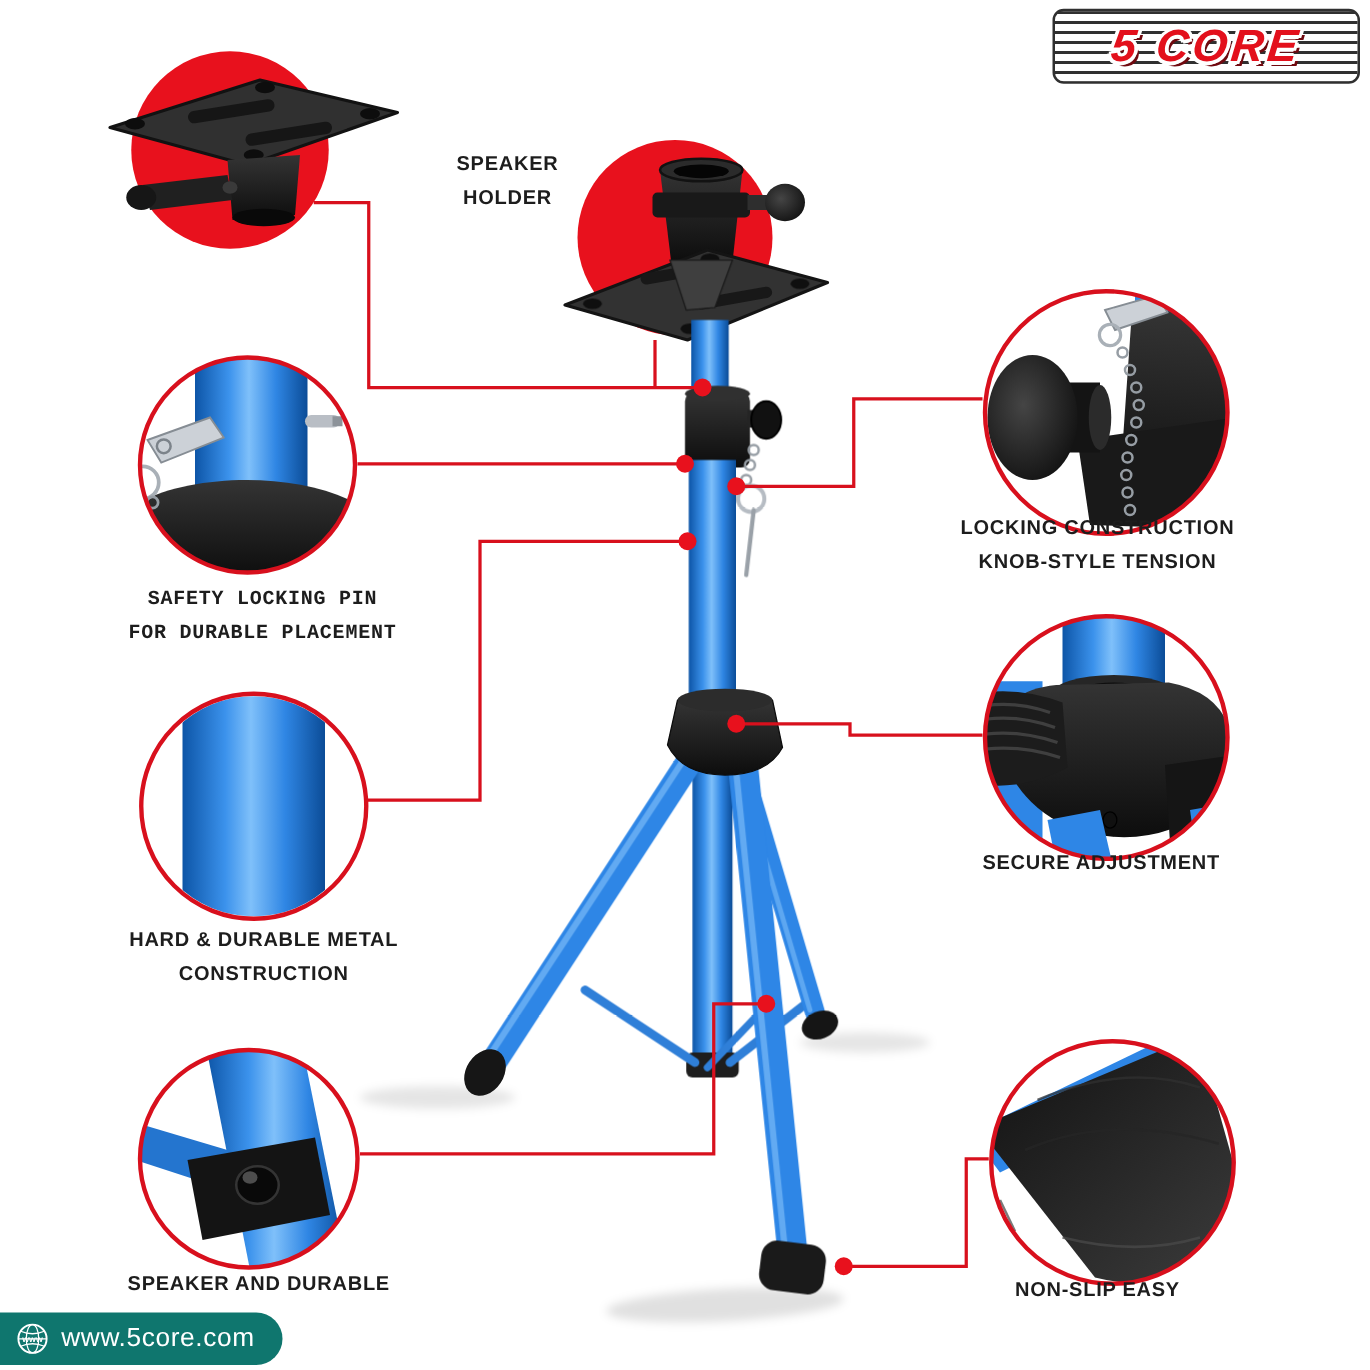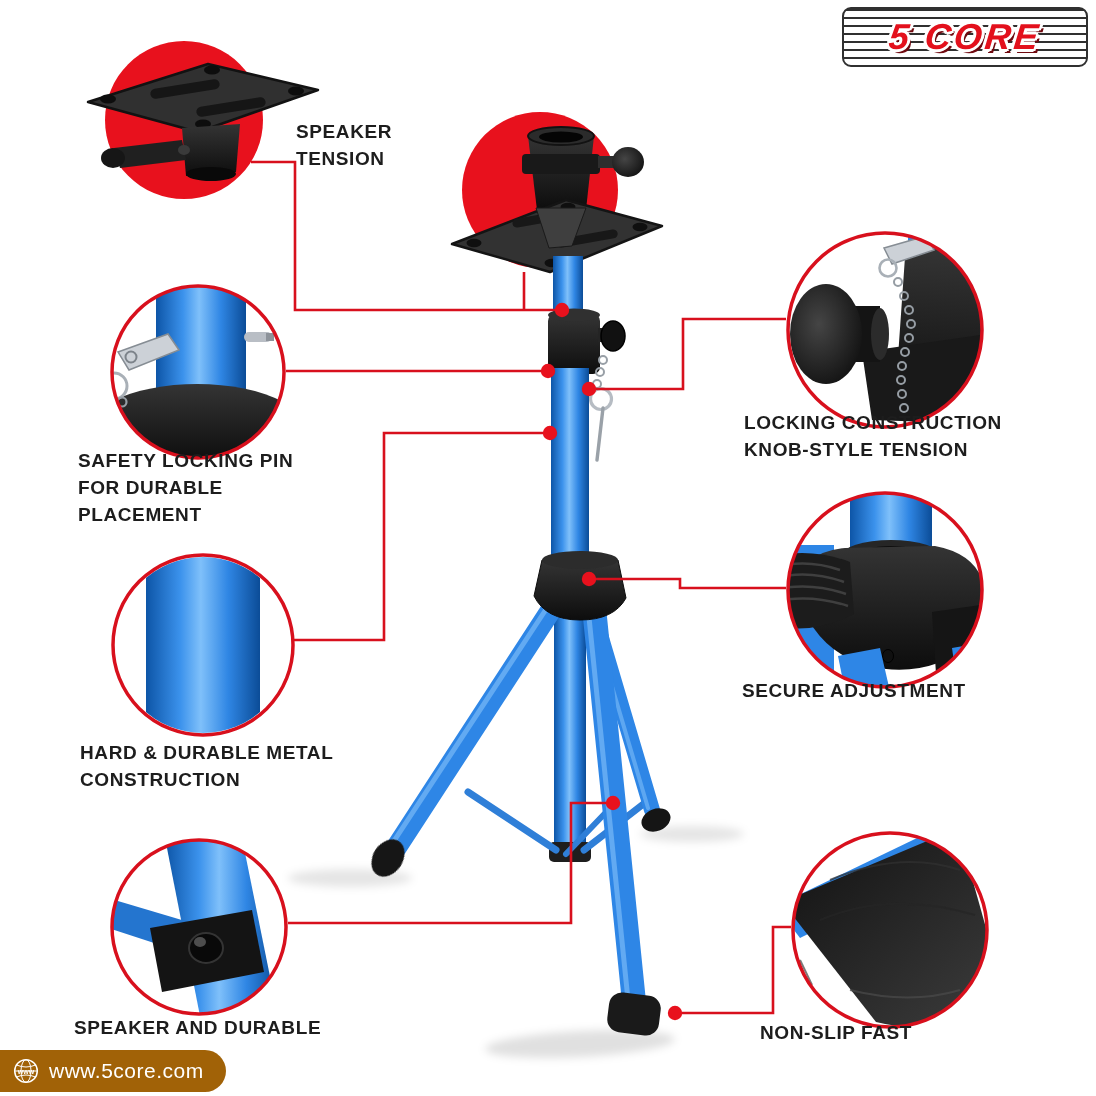--- a/index.html
+++ b/index.html
@@ -6,22 +6,22 @@
   body{
     width:1096px;height:1096px;position:relative;overflow:hidden;
     background:#ffffff;
     font-family:"Liberation Sans", sans-serif;
   }
   .stage{position:absolute;inset:0;width:1096px;height:1096px;}
   svg.art{position:absolute;left:0;top:0;}
 
   
   .callout-label{
-    position:absolute;
-    font-weight:700;font-size:19px;line-height:27px;
+    position:absolute;text-align:center;
+    font-weight:700;font-size:16px;line-height:27px;
     letter-spacing:.6px;color:#1d1d1d;
   }
   .callout-label span{display:block;}
 
   
   .logo{
     position:absolute;top:7px;right:8px;width:242px;height:56px;
     display:flex;align-items:center;justify-content:center;
     background:repeating-linear-gradient(to bottom,#303030 0 2px,#ffffff 2px 8px);
     border:2px solid #303030;border-radius:9px;
@@ -32,21 +32,21 @@
     text-shadow:
       -2px -2px 0 #fff, 2px -2px 0 #fff, -2px 2px 0 #fff, 2px 2px 0 #fff,
       -3px 0 0 #fff, 3px 0 0 #fff, 0 -3px 0 #fff, 0 3px 0 #fff,
       4px 4px 0 #70090f;
     white-space:nowrap;
   }
 
   
   .footer-pill{
     position:absolute;left:0;top:1050px;height:42px;
-    background:#a16207;border-radius:0 21px 21px 0;
+    background:#0f766e;border-radius:0 21px 21px 0;
     display:flex;align-items:center;gap:9px;padding:0 22px 0 12px;
   }
   .footer-pill .site{color:#ffffff;font-size:21px;letter-spacing:.5px;font-weight:400;}
 </style>
 </head>
 <body>
 
 <div class="stage">
 
 <svg class="art" width="1096" height="1096" viewBox="0 0 1096 1096">
@@ -309,24 +309,24 @@
         <path d="M 850,990 Q 910,1005 960,990" stroke="#4a4a4a" stroke-width="2"></path>
         <path d="M 800,960 L 812,985" stroke="#4f4f4f" stroke-width="2"></path>
       </g>
     </g>
     <circle cx="890" cy="930" r="97" fill="none" stroke="#d8101d" stroke-width="3.5"></circle>
   </g>
 </svg>
 
   <div class="callout-label" style="left:296px;top:118px;width:220px;">
     <span>SPEAKER</span>
-    <span>TENSION</span>
-  </div>
-
-  <div class="callout-label" style="left:78px;top:447px;width:264px;">
+    <span>HOLDER</span>
+  </div>
+
+  <div class="callout-label" style="left:78px;top:466px;width:264px;font-family:Liberation Mono, monospace;">
     <span>SAFETY LOCKING PIN</span>
     <span>FOR DURABLE PLACEMENT</span>
   </div>
 
   <div class="callout-label" style="left:744px;top:409px;width:268px;">
     <span>LOCKING CONSTRUCTION</span>
     <span>KNOB-STYLE TENSION</span>
   </div>
 
   <div class="callout-label" style="left:80px;top:739px;width:262px;">
@@ -336,21 +336,21 @@
 
   <div class="callout-label" style="left:742px;top:677px;width:278px;">
     <span>SECURE ADJUSTMENT</span>
   </div>
 
   <div class="callout-label" style="left:74px;top:1014px;width:266px;">
     <span>SPEAKER AND DURABLE</span>
   </div>
 
   <div class="callout-label" style="left:760px;top:1019px;width:236px;">
-    <span>NON-SLIP FAST</span>
+    <span>NON-SLIP EASY</span>
   </div>
 
   <div class="logo">
     <span class="logo-text">5 CORE</span>
   </div>
 
   <div class="footer-pill">
     <svg width="28" height="28" viewBox="0 0 28 28">
       <circle cx="14" cy="14" r="11.3" fill="none" stroke="#fff" stroke-width="1.5"></circle>
       <ellipse cx="14" cy="14" rx="5" ry="11.3" fill="none" stroke="#fff" stroke-width="1"></ellipse>

